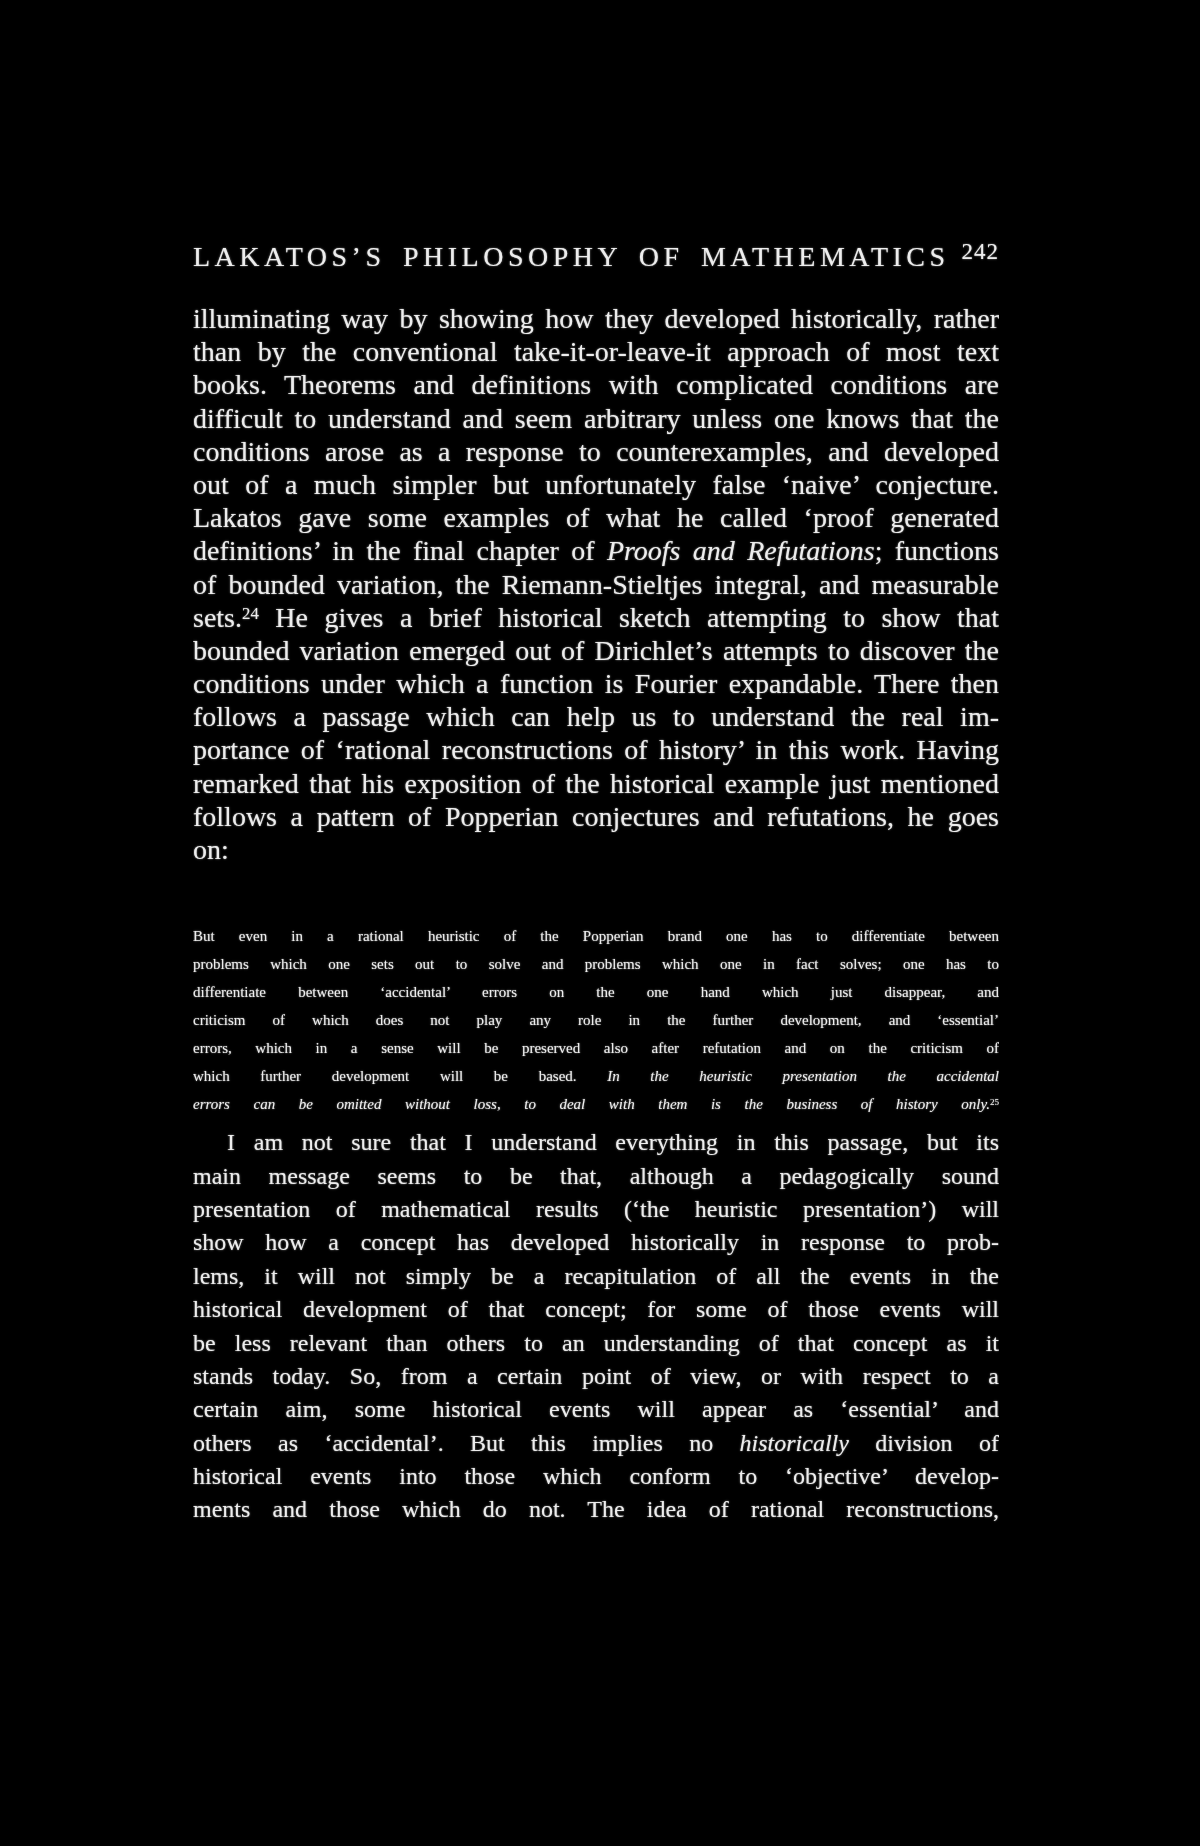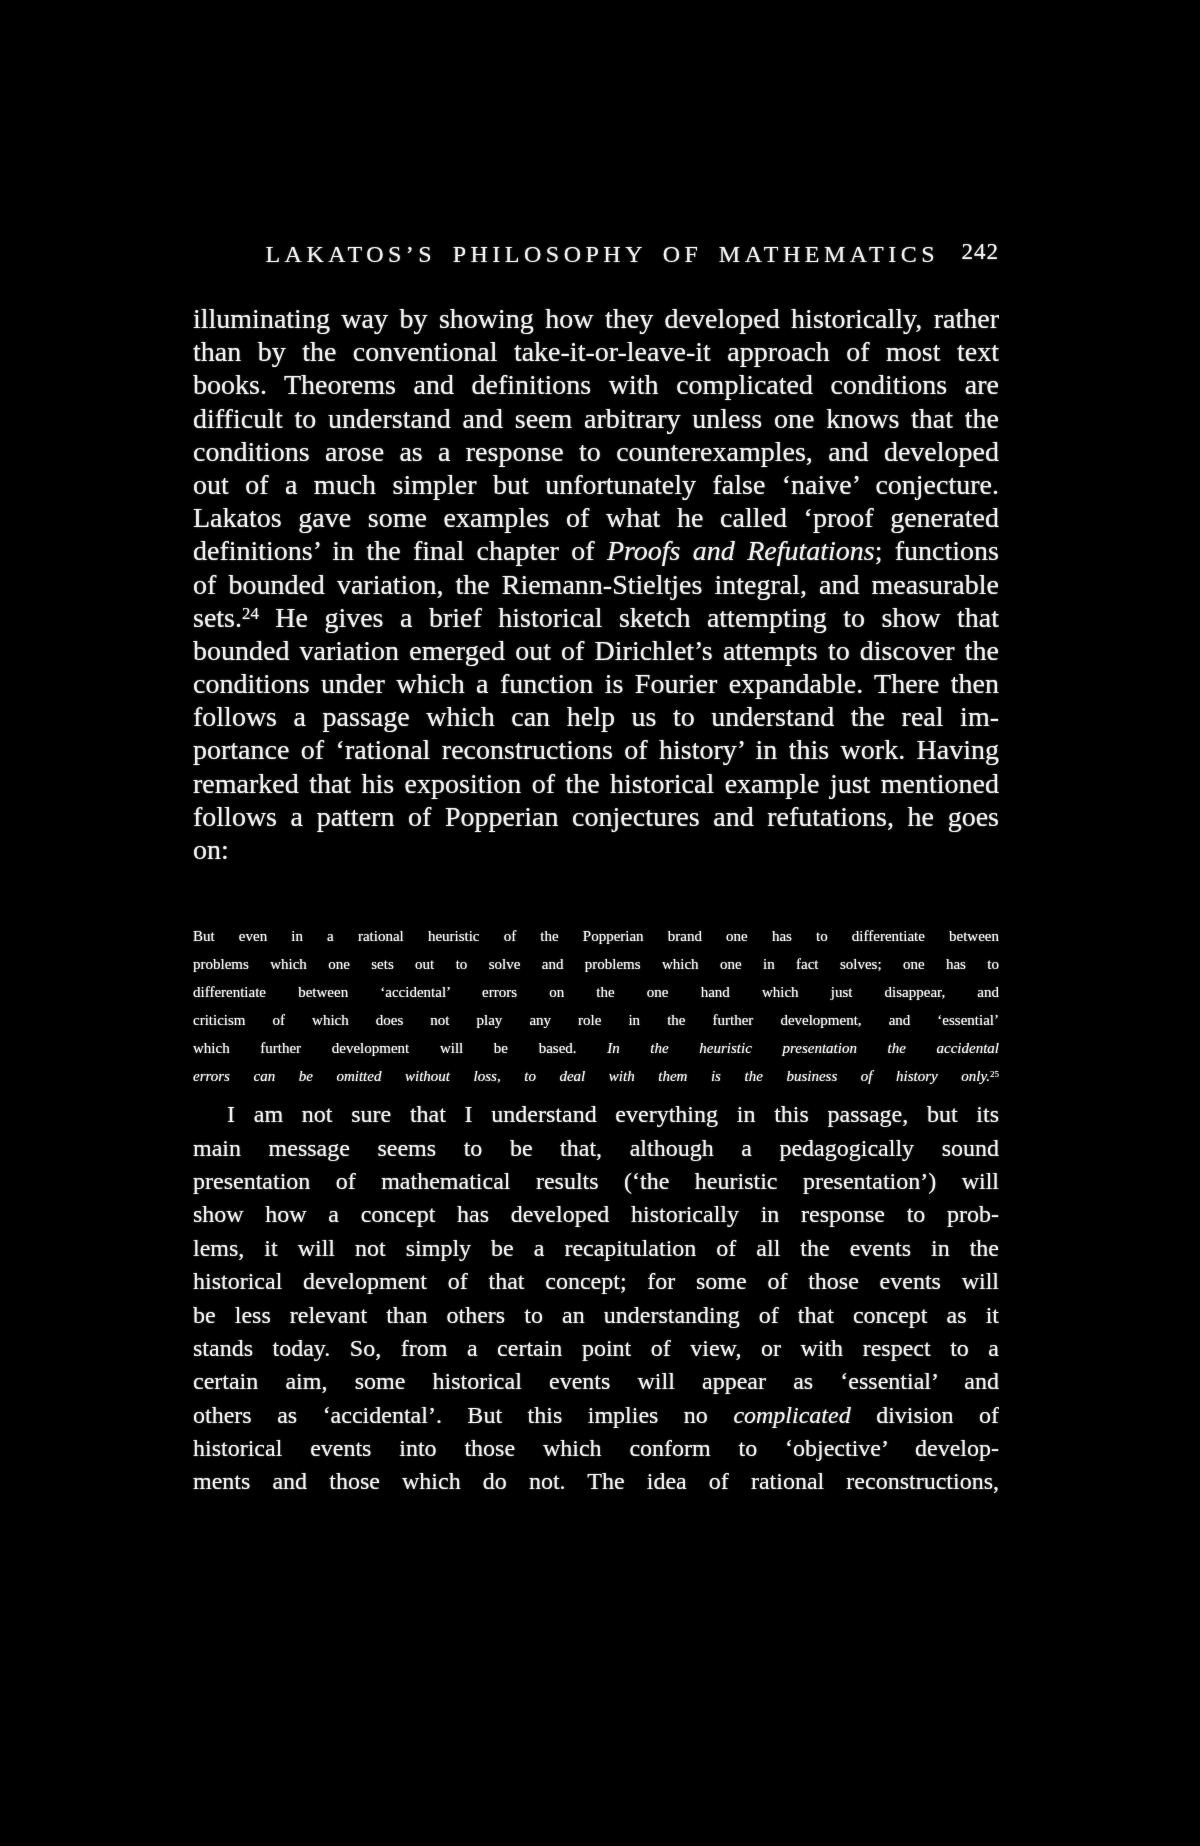--- a/index.html
+++ b/index.html
@@ -26,21 +26,21 @@
     top: 239px;
     width: 806px;
     height: 28px;
   }
   .head-title {
     position: absolute;
     left: 0;
     right: 60px;
     top: 2px;
     text-align: right;
-    font-size: 24px;
+    font-size: 28px;
     letter-spacing: 4.5px;
     word-spacing: 6px;
     white-space: nowrap;
   }
   .page-number {
     position: absolute;
     right: 0;
     top: 0;
     font-size: 23px;
     letter-spacing: 1px;
@@ -112,33 +112,34 @@
         <div class="line"><span>remarked that his exposition of the historical example just mentioned</span></div>
         <div class="line"><span>follows a pattern of Popperian conjectures and refutations, he goes</span></div>
         <div class="line ragged"><span>on:</span></div>
       </section>
 
     <section class="quote">
         <div class="line"><span>But even in a rational heuristic of the Popperian brand one has to differentiate between</span></div>
         <div class="line"><span>problems which one sets out to solve and problems which one in fact solves; one has to</span></div>
         <div class="line"><span>differentiate between ‘accidental’ errors on the one hand which just disappear, and</span></div>
         <div class="line"><span>criticism of which does not play any role in the further development, and ‘essential’</span></div>
+        <div class="line"><span>errors, which in a sense will be preserved also after refutation and on the criticism of</span></div>
         <div class="line"><span>which further development will be based. </span><span class="em">In the heuristic presentation the accidental</span></div>
         <div class="line"><span class="em">errors can be omitted without loss, to deal with them is the business of history only.</span><span class="sup">25</span></div>
       </section>
 
     <section class="para-2">
         <div class="line indent"><span>I am not sure that I understand everything in this passage, but its</span></div>
         <div class="line"><span>main message seems to be that, although a pedagogically sound</span></div>
         <div class="line"><span>presentation of mathematical results (‘the heuristic presentation’) will</span></div>
         <div class="line"><span>show how a concept has developed historically in response to prob-</span></div>
         <div class="line"><span>lems, it will not simply be a recapitulation of all the events in the</span></div>
         <div class="line"><span>historical development of that concept; for some of those events will</span></div>
         <div class="line"><span>be less relevant than others to an understanding of that concept as it</span></div>
         <div class="line"><span>stands today. So, from a certain point of view, or with respect to a</span></div>
         <div class="line"><span>certain aim, some historical events will appear as ‘essential’ and</span></div>
-        <div class="line"><span>others as ‘accidental’. But this implies no </span><span class="em">complicated</span><span> division of</span></div>
+        <div class="line"><span>others as ‘accidental’. But this implies no </span><span class="em">historically</span><span> division of</span></div>
         <div class="line"><span>historical events into those which conform to ‘objective’ develop-</span></div>
         <div class="line"><span>ments and those which do not. The idea of rational reconstructions,</span></div>
       </section>
   </main>
 
 </div>
 
 </body></html>

